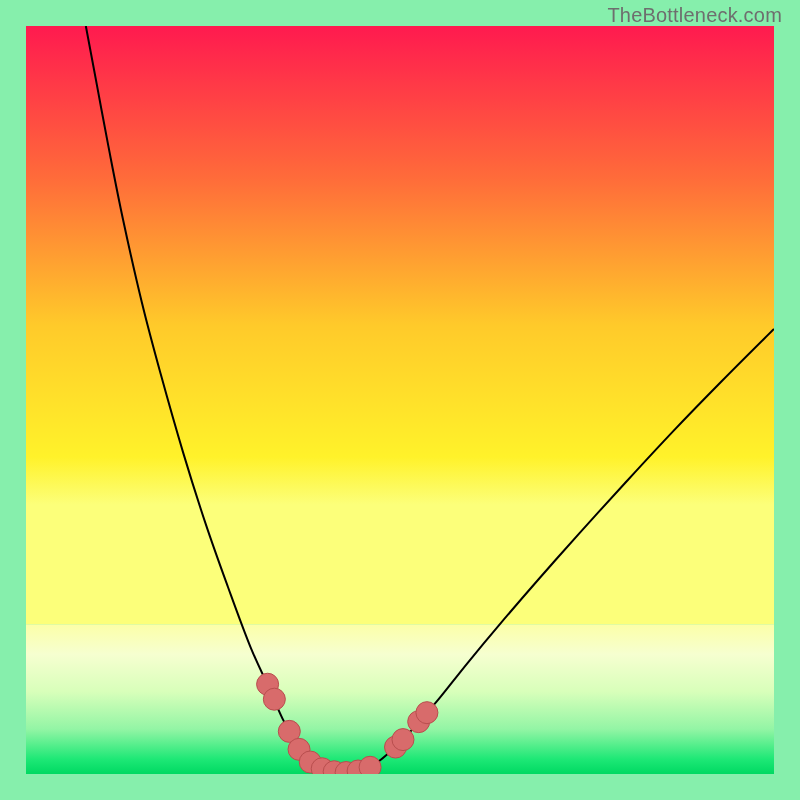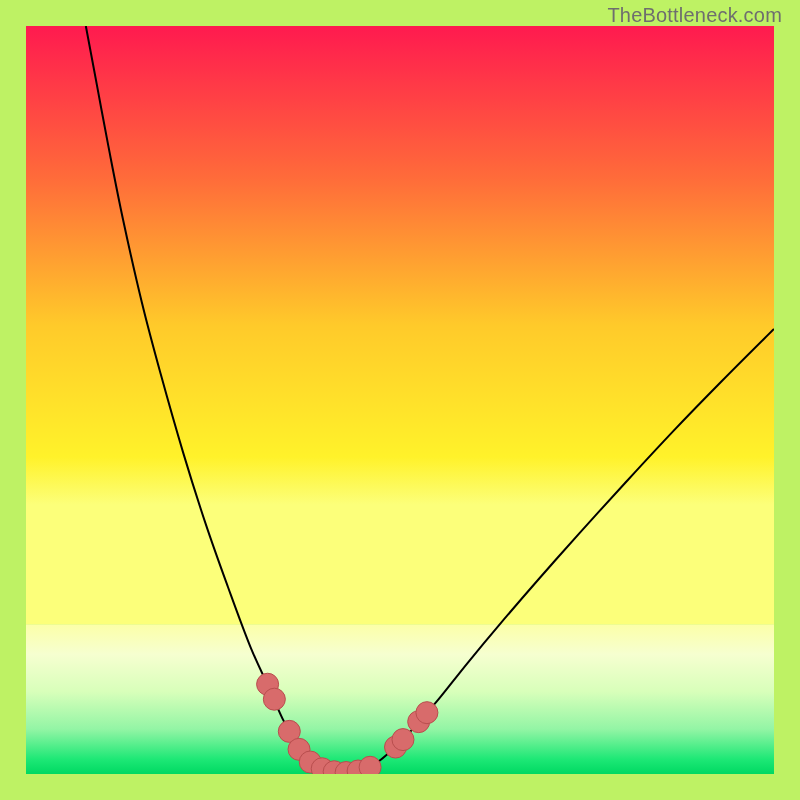--- a/index.html
+++ b/index.html
@@ -9,21 +9,21 @@
     height: 800px;
     background: #000;
     font-family: Arial, Helvetica, sans-serif;
   }
   .frame {
     position: absolute;
     top: 0;
     left: 0;
     width: 800px;
     height: 800px;
-    background: #bef264;
+    background: #86efac;
   }
   .plot {
     position: absolute;
     top: 26px;
     left: 26px;
     width: 748px;
     height: 748px;
     overflow: hidden;
   }
   .watermark {

